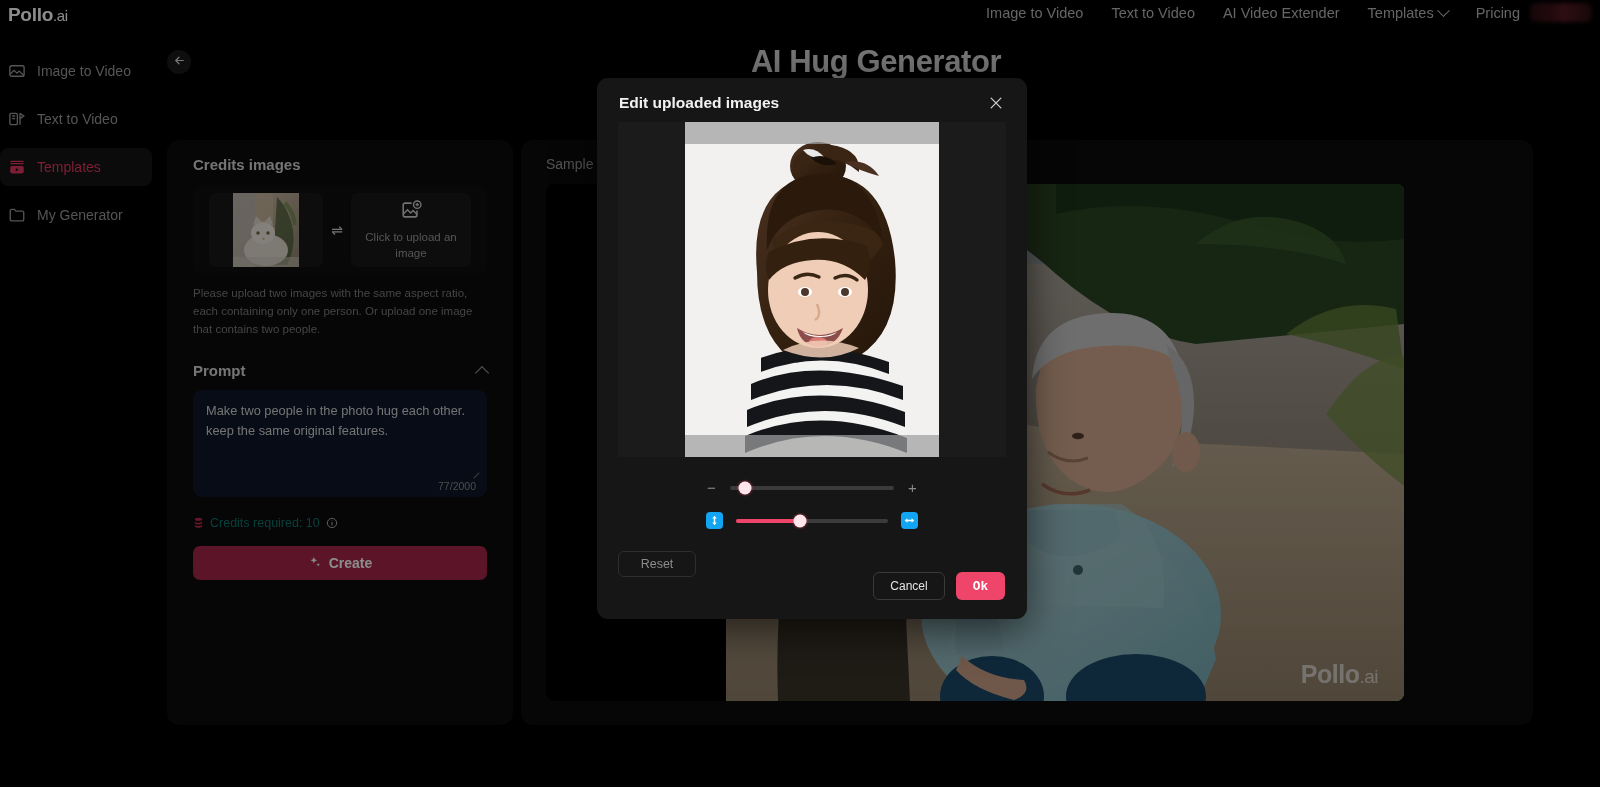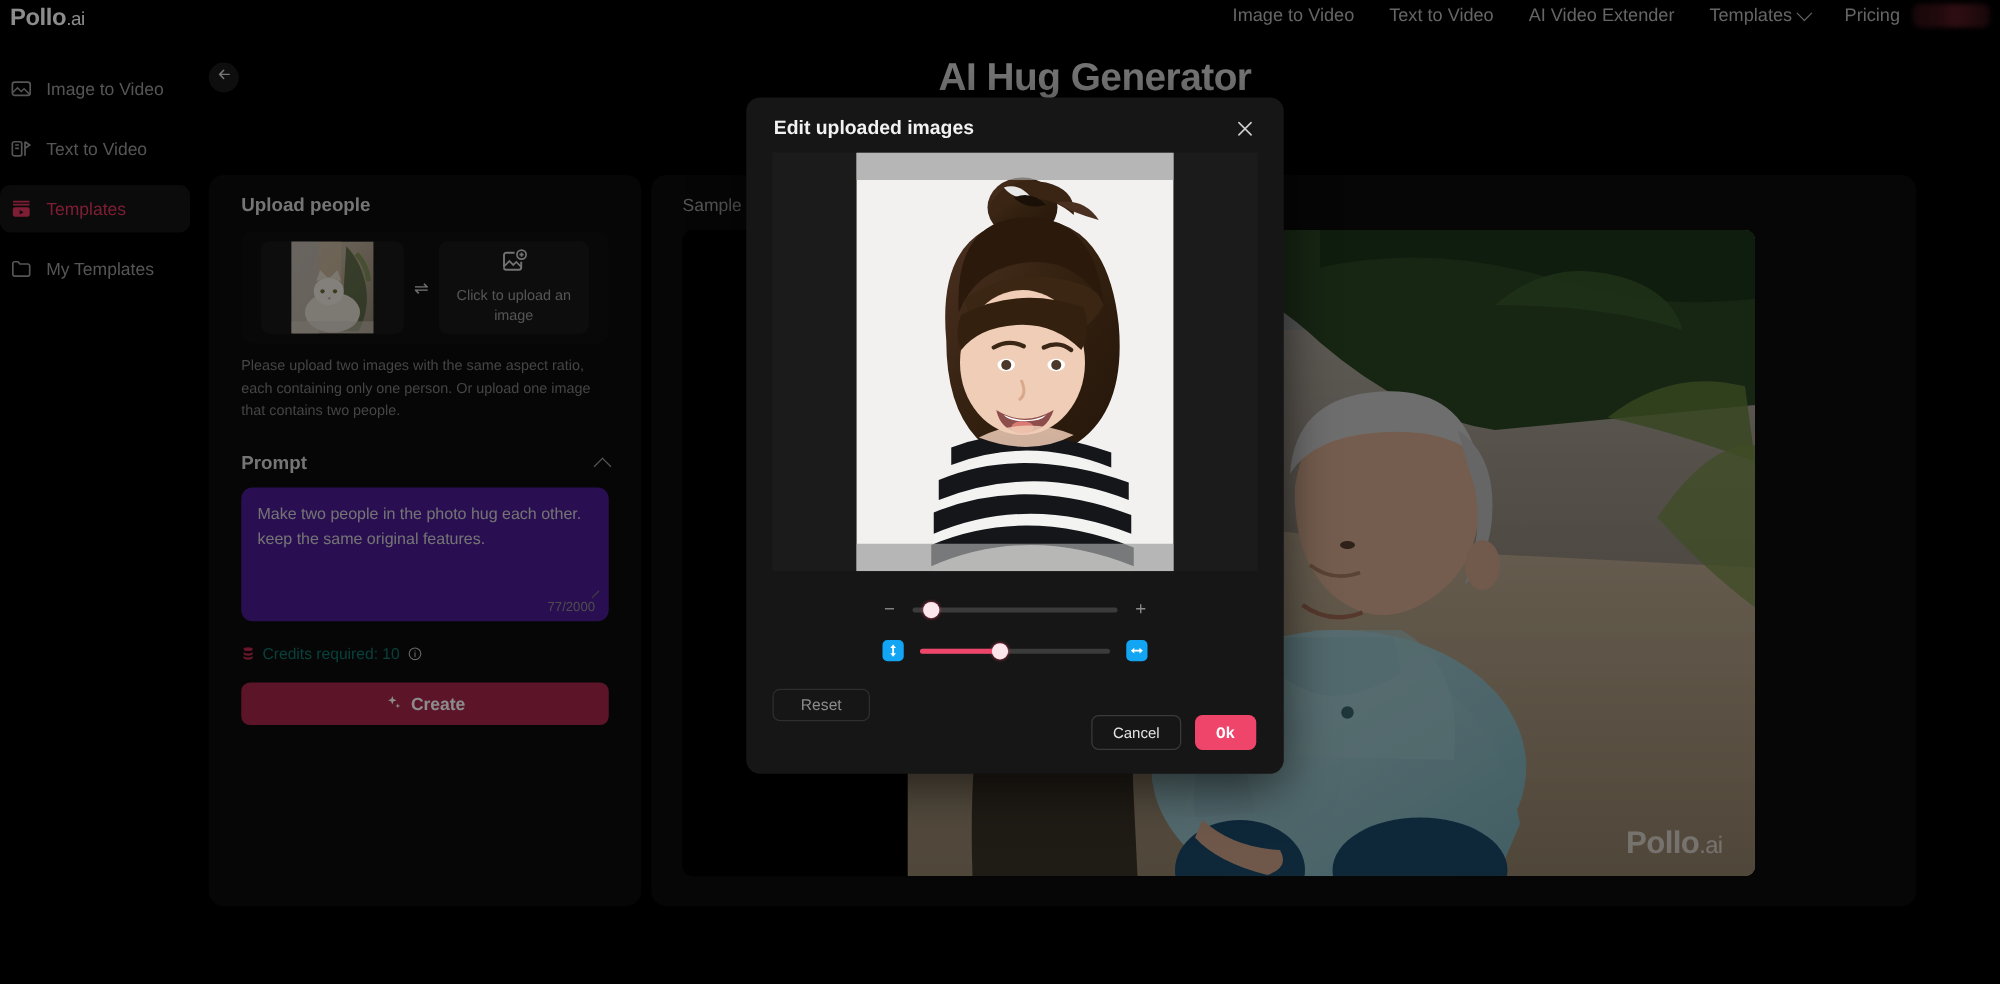--- a/index.html
+++ b/index.html
@@ -92,21 +92,21 @@
     display: flex; flex-direction: column; align-items: center; justify-content: center;
     gap: 5px; cursor: pointer; padding: 0 8px;
   }
   .upload-slot .lbl { font-size: 11.5px; color: #9b9b9b; text-align: center; line-height: 1.35; }
   .hint { margin-top: 10px; font-size: 11.5px; color: #7e7e7e; line-height: 1.55; }
 
   .prompt-head { display: flex; align-items: center; justify-content: space-between; margin-top: 24px; }
   .chev-up { width: 10px; height: 10px; border-left: 1.5px solid #9a9a9a; border-top: 1.5px solid #9a9a9a;
              transform: rotate(45deg); margin-bottom: -4px; cursor: pointer; }
   .prompt-box {
-    margin-top: 11px; background: #4c1d95; border-radius: 9px; height: 107px;
+    margin-top: 11px; background: #0f172a; border-radius: 9px; height: 107px;
     padding: 11px 13px; position: relative; cursor: text;
   }
   .prompt-text { font-size: 12.8px; color: #d3d3d3; line-height: 1.5; }
   .prompt-count { position: absolute; right: 11px; bottom: 5px; font-size: 10.5px; color: #8b8b8b; }
   .resize-grip { position: absolute; right: 9px; bottom: 20px; width: 8px; height: 8px;
                  border-bottom: 1.3px solid #6f6f6f; transform: rotate(-45deg); }
 
   .credits { display: flex; align-items: center; gap: 6px; margin-top: 19px;
              font-size: 12.5px; color: #0f766e; }
   .credits .coin { width: 11px; height: 12px; }
@@ -239,39 +239,39 @@
           </svg>
       </span>
       <span>Templates</span>
     </div>
     <div class="side-item">
       <span class="side-ico">
         <svg viewBox="0 0 24 24" fill="none" stroke="#9c9c9c" stroke-width="1.8">
             <path d="M3 6.5a2 2 0 012-2h3.6l2 2.4H19a2 2 0 012 2v9a2 2 0 01-2 2H5a2 2 0 01-2-2z"></path>
           </svg>
       </span>
-      <span>My Templates</span>
+      <span>My Generator</span>
     </div>
   </div>
 
   <div class="page-head">
     <div class="page-title">AI Hug Generator</div>
     <div class="page-sub">twarmingly.</div>
   </div>
 
   <div class="back-btn">
     <span>
       <svg viewBox="0 0 24 24" fill="none" stroke="#d7d7d7" stroke-width="2.2" stroke-linecap="round" stroke-linejoin="round">
           <path d="M19 12H5M11 6l-6 6 6 6"></path>
         </svg>
     </span>
   </div>
 
   <div class="cfg-panel">
-    <div class="sec-title">Upload people</div>
+    <div class="sec-title">Credits images</div>
 
     <div class="upload-box">
       <div class="thumb-slot">
         <div class="cat-thumb">
           <svg viewBox="0 0 66 74" width="66" height="74">
             <defs>
               <linearGradient id="catbg" x1="0" y1="0" x2="1" y2="1">
                 <stop offset="0" stop-color="#c9c2ba"></stop>
                   <stop offset="0.45" stop-color="#b8a894"></stop>
                   <stop offset="1" stop-color="#8d826f"></stop>

